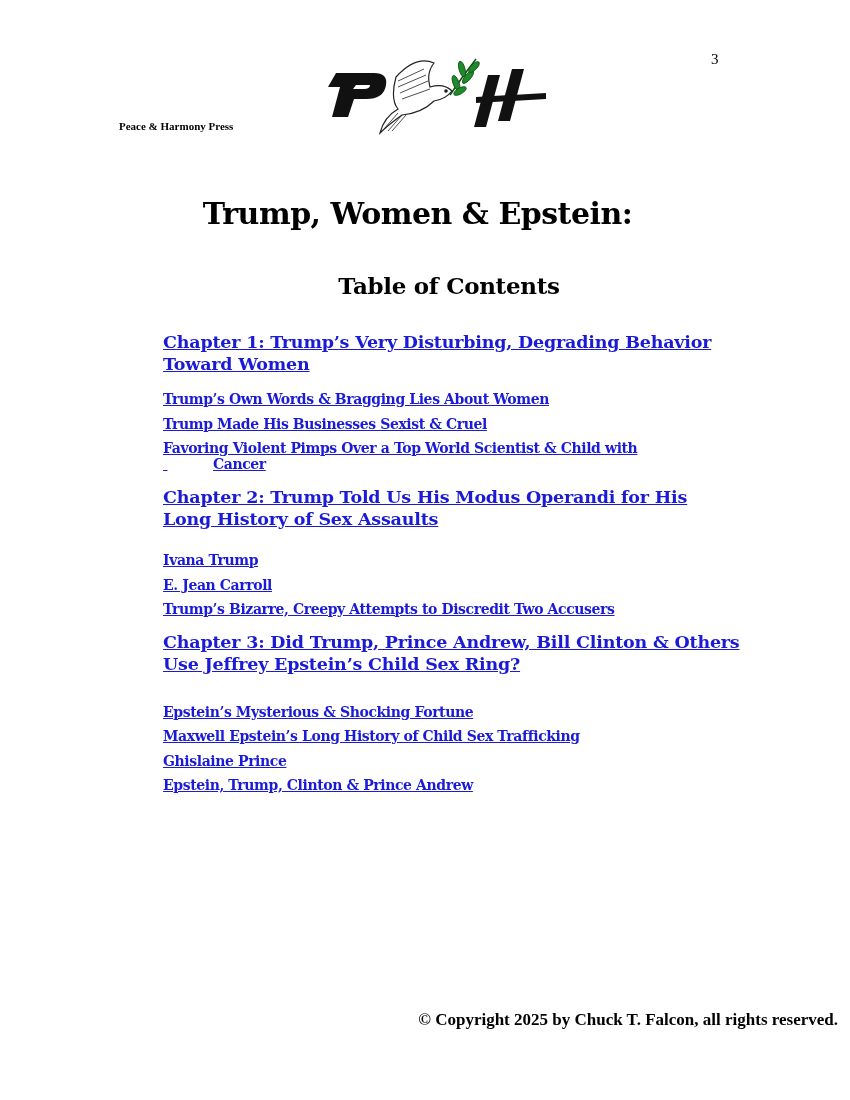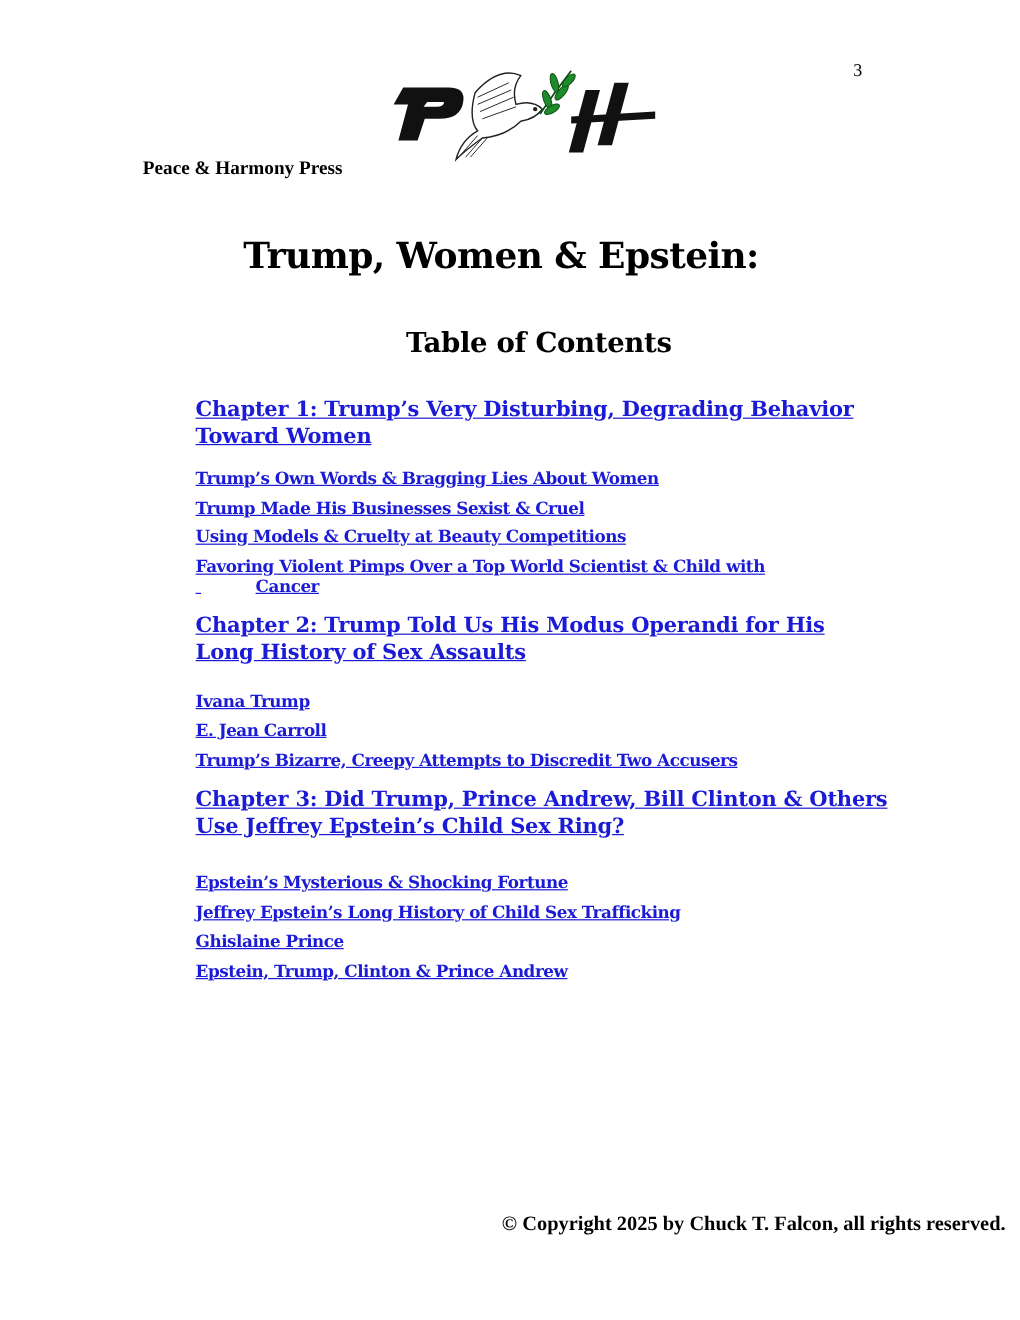--- a/index.html
+++ b/index.html
@@ -1,18 +1,18 @@
 <!DOCTYPE html>
 <html><head>
   <meta charset="utf-8">
   <style>
     html, body { margin: 0; padding: 0; background: #ffffff; }
     body { width: 850px; height: 1100px; position: relative; overflow: hidden; font-family: "DejaVu Serif", serif; color: #000; }
     .page-number { position: absolute; left: 711px; top: 51px; font-family: "Liberation Serif", serif; font-size: 15px; }
-    .publisher { position: absolute; left: 119px; top: 132px; font-family: "Liberation Serif", serif; font-weight: bold; font-size: 16px; }
+    .publisher { position: absolute; left: 119px; top: 120px; font-family: "Liberation Serif", serif; font-weight: bold; font-size: 11px; }
     .logo { position: absolute; left: 326px; top: 55px; width: 222px; height: 80px; }
     .title { position: absolute; left: 0; width: 835px; top: 196px; text-align: center; font-family: "DejaVu Serif", serif; font-weight: bold; font-size: 30px; letter-spacing: -0.5px; }
     .toc-title { position: absolute; left: 0; width: 830px; top: 272px; text-align: center; font-family: "DejaVu Serif", serif; font-weight: bold; font-size: 23px; letter-spacing: -0.3px; padding-left: 34px; }
     .toc { position: absolute; left: 119px; top: 331px; width: 630px; margin-left: 44px; }
     a.link { color: #1b1bd6; text-decoration: underline; font-weight: bold; display: block; }
     .chapter { font-size: 17.5px; line-height: 22px; letter-spacing: -0.2px; }
     .section { font-size: 14px; line-height: 16px; letter-spacing: -0.4px; margin-top: 8.5px; }
     .indent-pad { display: inline-block; width: 50px; text-decoration: underline; }
     .copyright { position: absolute; left: 0; width: 838px; top: 1010px; text-align: right; font-family: "Liberation Serif", serif; font-weight: bold; font-size: 17px; }
   </style>
@@ -59,21 +59,20 @@
 
 <div class="toc">
 
   <a class="link chapter" href="#">
     <span>Chapter 1: Trump’s Very Disturbing, Degrading Behavior</span><br>
     <span>Toward Women</span>
   </a>
   <div style="height:14px"></div>
   <a class="link section" href="#" style="margin-top:2px">Trump’s Own Words &amp; Bragging Lies About Women</a>
   <a class="link section" href="#">Trump Made His Businesses Sexist &amp; Cruel</a>
-  <a class="link section" href="#">Using Models &amp; Cruelty at Beauty Competitions</a>
   <a class="link section" href="#">
     <span>Favoring Violent Pimps Over a Top World Scientist &amp; Child with</span><br>
     <span class="indent-pad">&nbsp;</span><span>Cancer</span>
   </a>
 
   <div style="height:14px"></div>
   <a class="link chapter" href="#">
     <span>Chapter 2: Trump Told Us His Modus Operandi for His</span><br>
     <span>Long History of Sex Assaults</span>
   </a>
@@ -82,18 +81,18 @@
   <a class="link section" href="#">E. Jean Carroll</a>
   <a class="link section" href="#">Trump’s Bizarre, Creepy Attempts to Discredit Two Accusers</a>
 
   <div style="height:14px"></div>
   <a class="link chapter" href="#">
     <span>Chapter 3: Did Trump, Prince Andrew, Bill Clinton &amp; Others</span><br>
     <span>Use Jeffrey Epstein’s Child Sex Ring?</span>
   </a>
   <div style="height:20px"></div>
   <a class="link section" href="#">Epstein’s Mysterious &amp; Shocking Fortune</a>
-  <a class="link section" href="#">Jeffrey Epstein’s Long History of Child Sex Trafficking</a>
+  <a class="link section" href="#">Maxwell Epstein’s Long History of Child Sex Trafficking</a>
   <a class="link section" href="#">Ghislaine Prince</a>
   <a class="link section" href="#">Epstein, Trump, Clinton &amp; Prince Andrew</a>
 </div>
 
 <div class="copyright">© Copyright 2025 by Chuck T. Falcon, all rights reserved.</div>
 
 </body></html>

